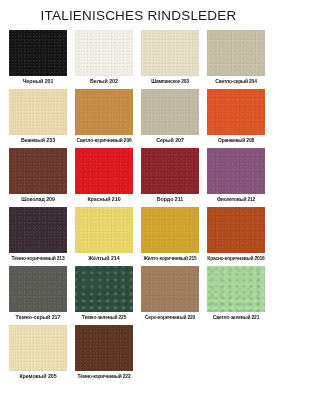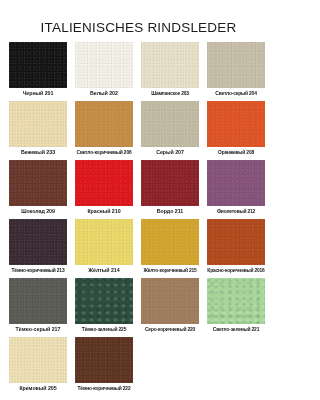--- a/index.html
+++ b/index.html
@@ -20,21 +20,21 @@
     height: 400px;
     background: #ffffff;
     box-sizing: border-box;
   }
   .title {
     text-align: center;
     font-size: 13.5px;
     font-weight: 400;
     color: #1b1b1b;
     letter-spacing: 0.2px;
-    padding-top: 20px;
+    padding-top: 8px;
     line-height: 16px;
     white-space: nowrap;
   }
   .grid {
     padding: 6px 9px 0 9px;
     box-sizing: border-box;
   }
   .row {
     display: flex;
     justify-content: flex-start;

